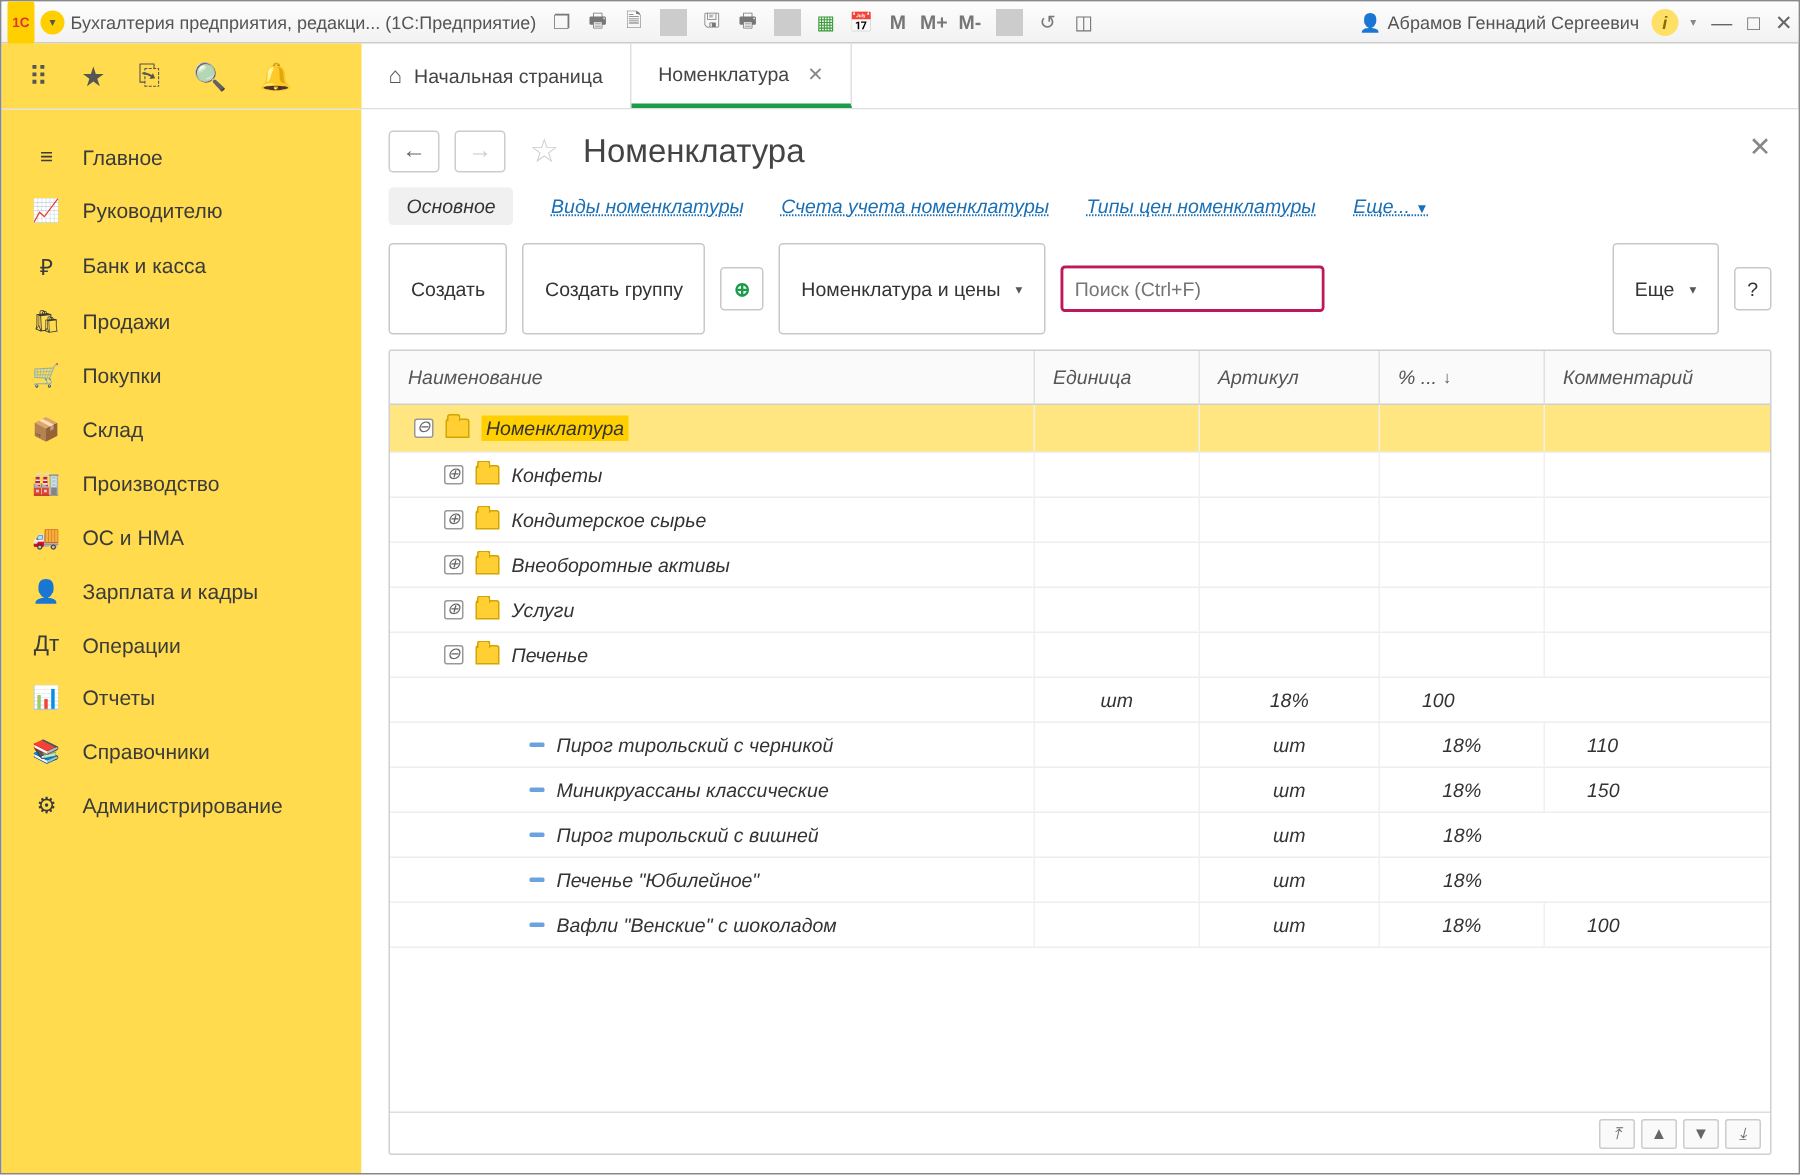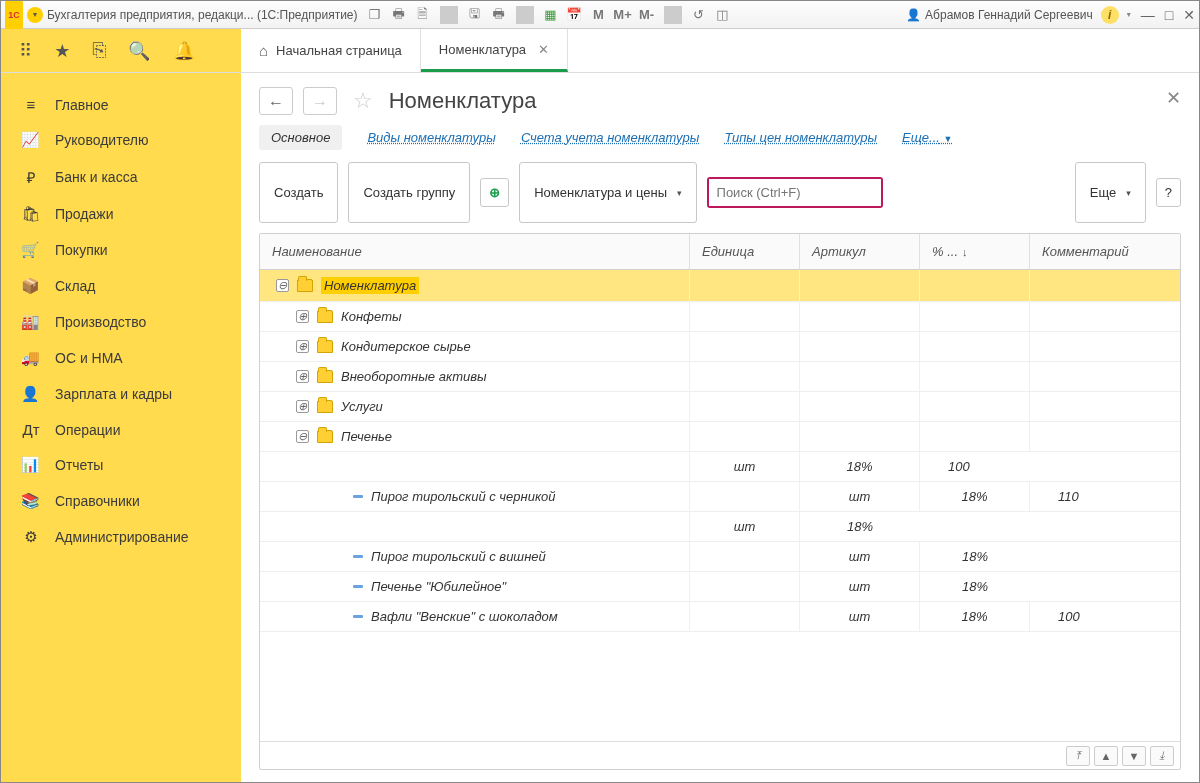--- a/index.html
+++ b/index.html
@@ -346,23 +346,29 @@
               <span class="toggle empty"></span>
               <span class="item-dash"></span>
               <span class="label">Пирог тирольский с черникой</span>
             </div>
             <div class="td"></div>
             <div class="td unit">шт</div>
             <div class="td pct">18%</div>
             <div class="td comment">110</div>
           </div>
           <div class="trow">
-            <div class="td"></div>
-            <div class="td unit">шт</div>
-            <div class="td pct">18%</div>
+            <div class="td name" style="padding-left:72px">
+              <span class="toggle empty"></span>
+              <span class="item-dash"></span>
+              <span class="label">Миникруассаны классические</span>
+            </div>
+            <div class="td"></div>
+            <div class="td unit">шт</div>
+            <div class="td pct">18%</div>
+            <div class="td comment">150</div>
           </div>
           <div class="trow">
             <div class="td name" style="padding-left:72px">
               <span class="toggle empty"></span>
               <span class="item-dash"></span>
               <span class="label">Пирог тирольский с вишней</span>
             </div>
             <div class="td"></div>
             <div class="td unit">шт</div>
             <div class="td pct">18%</div>

